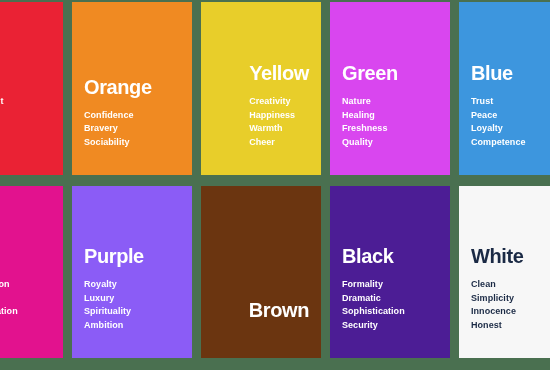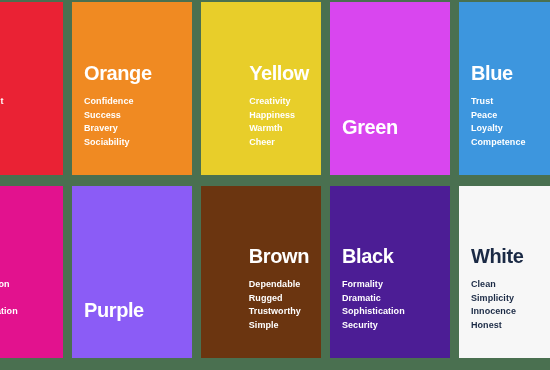--- a/index.html
+++ b/index.html
@@ -67,40 +67,45 @@
           <li>Passion</li>
           <li>Love</li>
         </ul>
       </div>
     </div>
     <div class="card light" style="background: rgb(240, 138, 34);">
       <div class="card-inner">
         <h2 class="card-title">Orange</h2>
         <ul class="traits">
           <li>Confidence</li>
-          <li>Success</li>
           <li>Bravery</li>
           <li>Sociability</li>
         </ul>
       </div>
     </div>
     <div class="card light" style="background: rgb(232, 206, 42); align-items: flex-end;">
       <div class="card-inner">
         <h2 class="card-title">Yellow</h2>
         <ul class="traits">
           <li>Creativity</li>
           <li>Happiness</li>
           <li>Warmth</li>
           <li>Cheer</li>
         </ul>
       </div>
     </div>
     <div class="card light" style="background: #d946ef;">
       <div class="card-inner">
         <h2 class="card-title">Green</h2>
+        <ul class="traits">
+          <li>Nature</li>
+          <li>Healing</li>
+          <li>Freshness</li>
+          <li>Quality</li>
+        </ul>
       </div>
     </div>
     <div class="card light" style="background: rgb(61, 150, 222);">
       <div class="card-inner">
         <h2 class="card-title">Blue</h2>
         <ul class="traits">
           <li>Trust</li>
           <li>Peace</li>
           <li>Loyalty</li>
           <li>Competence</li>
@@ -117,31 +122,31 @@
           <li>Compassion</li>
           <li>Sincerity</li>
           <li>Sophistication</li>
           <li>Sweet</li>
         </ul>
       </div>
     </div>
     <div class="card light" style="background: #8b5cf6;">
       <div class="card-inner">
         <h2 class="card-title">Purple</h2>
+        <ul class="traits">
+          <li>Royalty</li>
+          <li>Luxury</li>
+          <li>Spirituality</li>
+          <li>Ambition</li>
+        </ul>
       </div>
     </div>
     <div class="card light" style="background: rgb(107, 53, 16); align-items: flex-end;">
       <div class="card-inner">
         <h2 class="card-title">Brown</h2>
-        <ul class="traits">
-          <li>Dependable</li>
-          <li>Rugged</li>
-          <li>Trustworthy</li>
-          <li>Simple</li>
-        </ul>
       </div>
     </div>
     <div class="card light" style="background: #4c1d95;">
       <div class="card-inner">
         <h2 class="card-title">Black</h2>
         <ul class="traits">
           <li>Formality</li>
           <li>Dramatic</li>
           <li>Sophistication</li>
           <li>Security</li>

